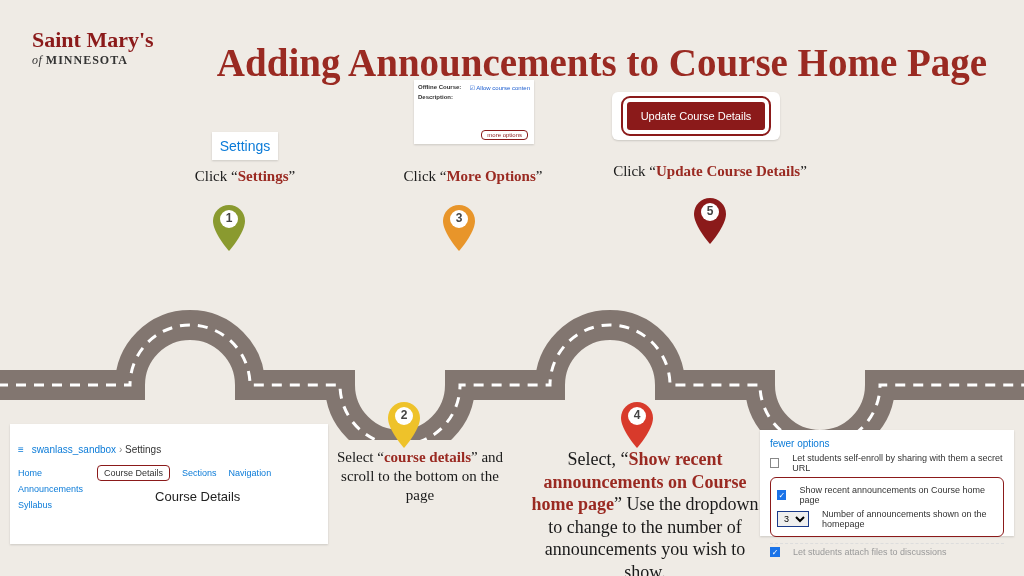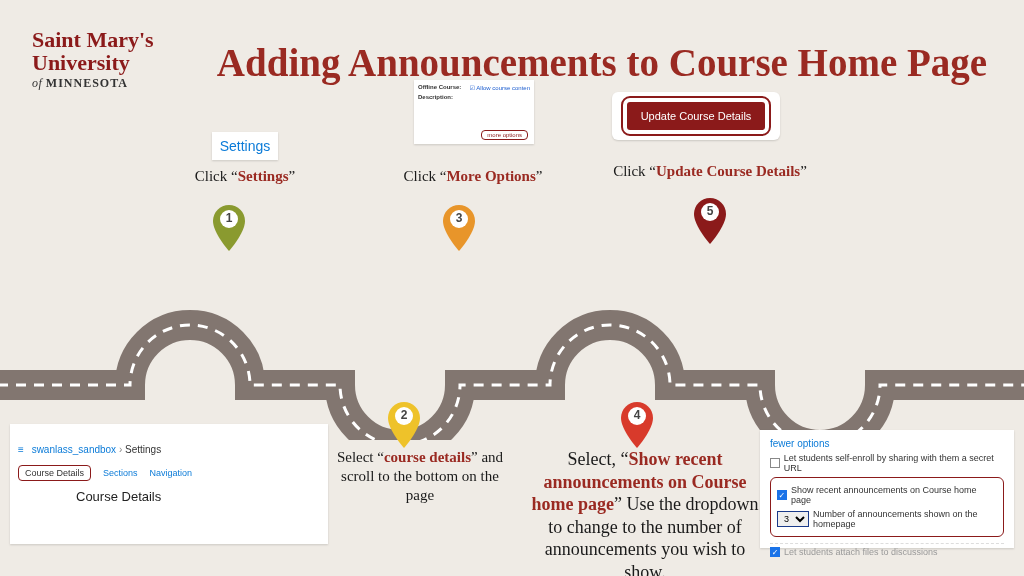--- a/index.html
+++ b/index.html
@@ -94,36 +94,35 @@
   .snap2 .crumb .gt { color:#888; }
   .snap2 .crumb .cur { color:#333; }
   .snap2 .ham { display:inline-block; color:#0b7bd8; margin-right:6px; letter-spacing:-1px; }
   .snap2 .cols { display:flex; gap:14px; }
   .snap2 .leftnav { color:#0b7bd8; font-size:9px; line-height:1.8; }
   .snap2 .tabs { display:flex; gap:12px; font-size:9px; color:#0b7bd8; align-items:center; }
   .snap2 .tabs .sel { border:1.5px solid #8b1a1a; border-radius:4px; color:#333; padding:2px 6px; }
   .snap2 .h { font-size:13px; color:#222; margin-top:8px; margin-left:58px; }
 
   
-  .snap4 { left: 760px; top: 430px; width: 254px; height: 118px; font-size:9px; color:#333; padding:8px 10px; font-family:Arial,sans-serif; }
+  .snap4 { left: 760px; top: 430px; width: 254px; height: 106px; font-size:9px; color:#333; padding:8px 10px; font-family:Arial,sans-serif; }
   .snap4 .fewer { color:#0b7bd8; font-size:10px; margin-bottom:4px; }
-  .snap4 .line { margin:3px 0; display:flex; align-items:center; gap:4px; }
+  .snap4 .line { margin:3px 0; display:flex; align-items:center; gap:13px; }
   .snap4 .box { width:10px; height:10px; border:1px solid #888; display:inline-block; }
   .snap4 .boxchk { width:10px; height:10px; background:#1a73e8; display:inline-flex; align-items:center; justify-content:center; color:#fff; font-size:8px; }
   .snap4 .highlight { border:1.5px solid #8b1a1a; border-radius:6px; padding:4px 6px; margin-top:4px; }
   .snap4 select { font-size:9px; border:1.5px solid #1a3a8a; padding:1px 2px; }
   .snap4 .cut { color:#999; border-top:1px dashed #ddd; margin-top:6px; padding-top:3px; }
 
 </style>
 </head>
 <body>
 
 <div class="logo">
   <div class="l1">Saint Mary's</div>
-  <div class="l2">University</div>
   <div class="l3">
     <em>of</em>
     <b>MINNESOTA</b>
   </div>
 </div>
 
 <div class="title">Adding Announcements to Course Home Page</div>
 
 <svg class="road" viewBox="0 0 1044 190">
   <path d="M -10 135
@@ -218,20 +217,25 @@
 </div>
 
 <div class="snap snap2">
   <div class="crumb">
     <span class="ham">≡</span>
     <span>swanlass_sandbox</span>
     <span class="gt"> › </span>
     <span class="cur">Settings</span>
   </div>
   <div class="cols">
+    <div class="leftnav">
+      <div>Home</div>
+      <div>Announcements</div>
+      <div>Syllabus</div>
+    </div>
     <div>
       <div class="tabs">
         <span class="sel">Course Details</span>
         <span>Sections</span>
         <span>Navigation</span>
       </div>
       <div class="h">Course Details</div>
     </div>
   </div>
 </div>

